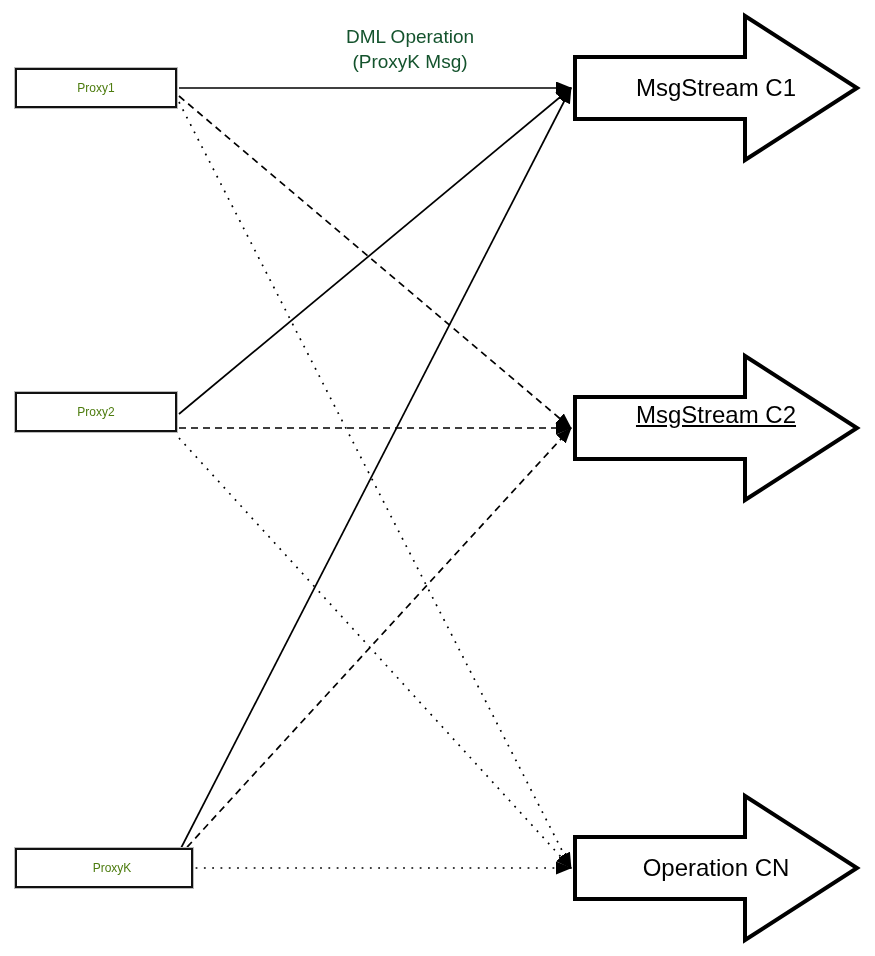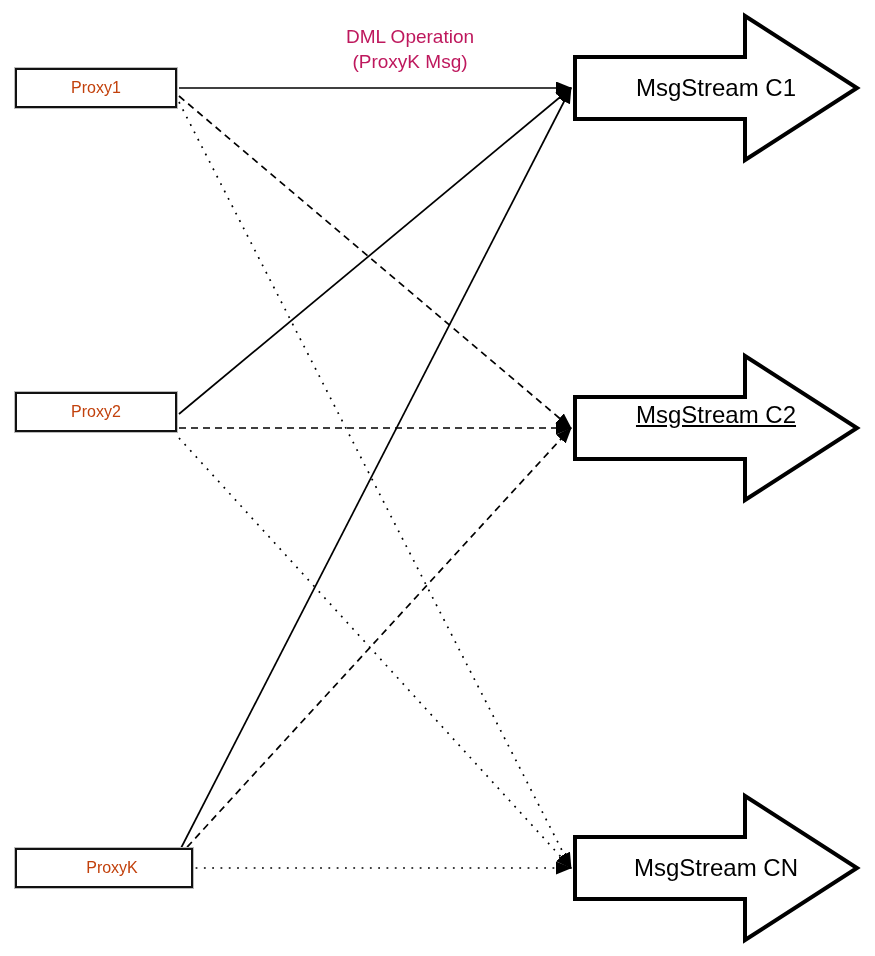--- a/index.html
+++ b/index.html
@@ -24,22 +24,22 @@
   .proxy-box {
     position: absolute;
     left: 15px;
     width: 158px;
     height: 36px;
     border: 2px solid #111111;
     background: #ffffff;
     display: flex;
     align-items: center;
     justify-content: center;
-    font-size: 16px;
-    color: #c2410c;
+    font-size: 12px;
+    color: #4d7c0f;
     box-shadow: 0 0 0 1px #bbbbbb;
   }
   .stream-label {
     position: absolute;
     left: 575px;
     width: 282px;
     height: 40px;
     display: flex;
     align-items: center;
     justify-content: center;
@@ -48,21 +48,21 @@
     pointer-events: none;
   }
   .diagram-title {
     position: absolute;
     left: 300px;
     top: 24px;
     width: 220px;
     text-align: center;
     font-size: 19px;
     line-height: 25px;
-    color: #be185d;
+    color: #14532d;
   }
 </style>
 </head>
 <body>
 
 <div id="canvas">
 
   <svg id="wires" viewBox="0 0 875 956" xmlns="http://www.w3.org/2000/svg">
     <defs>
       <marker id="arrowhead" markerWidth="18" markerHeight="14" refX="15" refY="6.5" orient="auto" markerUnits="userSpaceOnUse">
@@ -97,15 +97,15 @@
   </div>
   <div class="proxy-box" style="top: 392px;">
     <span>Proxy2</span>
   </div>
   <div class="proxy-box" style="top: 848px; padding-left: 16px;">
     <span>ProxyK</span>
   </div>
 
   <div class="stream-label" style="top: 68px;">MsgStream C1</div>
   <div class="stream-label" style="top: 395px; text-decoration: underline;">MsgStream C2</div>
-  <div class="stream-label" style="top: 848px;">MsgStream CN</div>
+  <div class="stream-label" style="top: 848px;">Operation CN</div>
 
 </div>
 
 </body></html>

